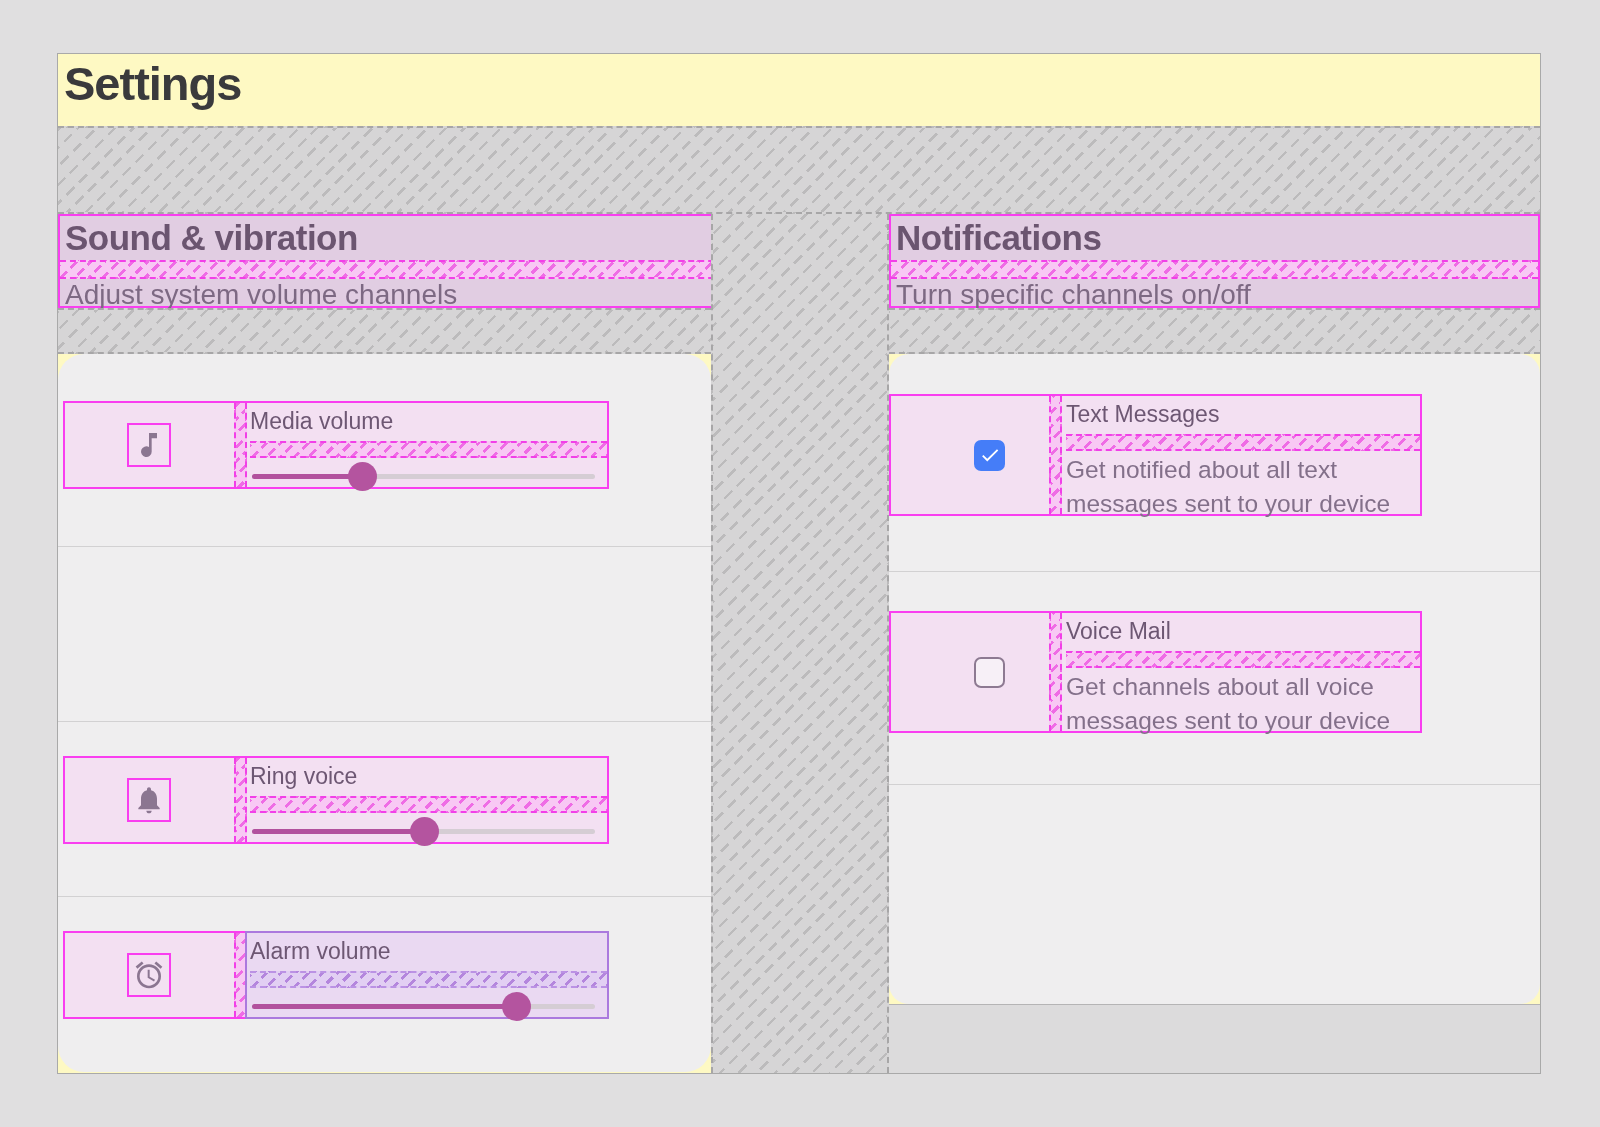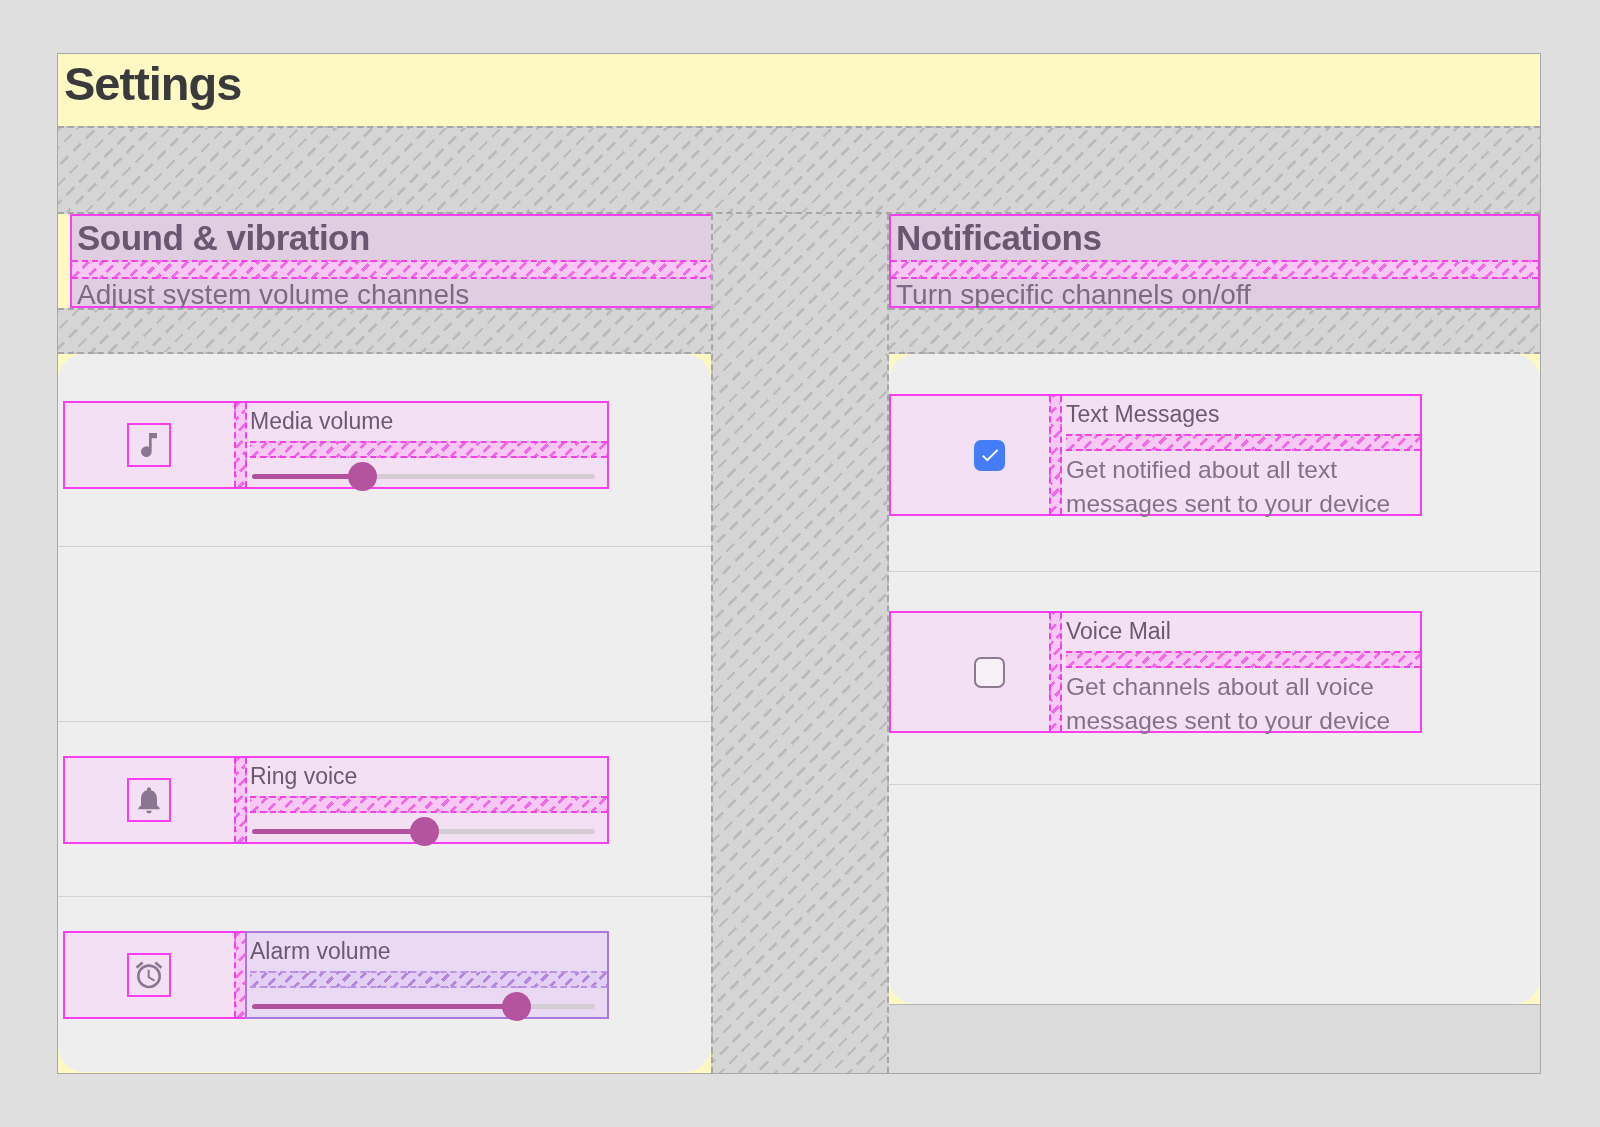--- a/index.html
+++ b/index.html
@@ -35,30 +35,30 @@
     background-color:#f8c8f4;
     background-image:
       repeating-linear-gradient(45deg, rgba(248,200,244,0) 0 9px, #f8c8f4 9px 14px),
       repeating-linear-gradient(135deg, #ef6ce5 0 3px, rgba(0,0,0,0) 3px 10px);
   }
   .php{border-top:2px dashed #f23fe8;border-bottom:2px dashed #f23fe8;}
   .ppv{border-left:2px dashed #f23fe8;border-right:2px dashed #f23fe8;}
 
   
   .sec{top:160px;height:94px;background:#e1cde2;border:2px solid #f93ef0;}
-  .sec-left{left:12px;width:718px;}
+  .sec-left{left:0;width:718px;}
   .sec-right{left:831px;width:651px;}
   .sec-title{font-size:35px;font-weight:bold;color:#6b5570;line-height:44px;padding-left:5px;letter-spacing:-0.5px;}
   .sec-strip{height:15px;width:100%;}
   .sec-sub{font-size:28px;color:#7d6983;line-height:30px;padding-left:5px;margin-top:1px;}
 
   
   .card{background:#efeeef;border-radius:26px;}
   .card-left{left:0;top:300px;width:653px;height:718px;}
-  .card-right{left:831px;top:300px;width:651px;height:650px;}
+  .card-right{left:831px;top:300px;width:651px;height:650px;border-radius:20px;}
   .below-right{left:831px;top:950px;width:651px;height:69px;background:#dcdbdc;border-top:1px solid #b5b4b5;}
   .divider{left:0;width:100%;height:1px;background:#d2d1d2;}
 
   
   .srow{left:5px;width:546px;height:88px;display:flex;}
   .srow-left{width:184px;position:relative;background:#f3e0f2;border:2px solid #f93ef0;border-right:none;box-sizing:border-box;}
   .icon-box{position:absolute;left:62px;top:20px;width:44px;height:44px;border:2px solid #f93ef0;box-sizing:border-box;
             display:flex;align-items:center;justify-content:center;color:#8b7691;}
   .icon-box svg{width:32px;height:32px;fill:currentColor;}
   .srow-vstrip{position:absolute;right:0;top:0;bottom:0;width:13px;box-sizing:border-box;}

